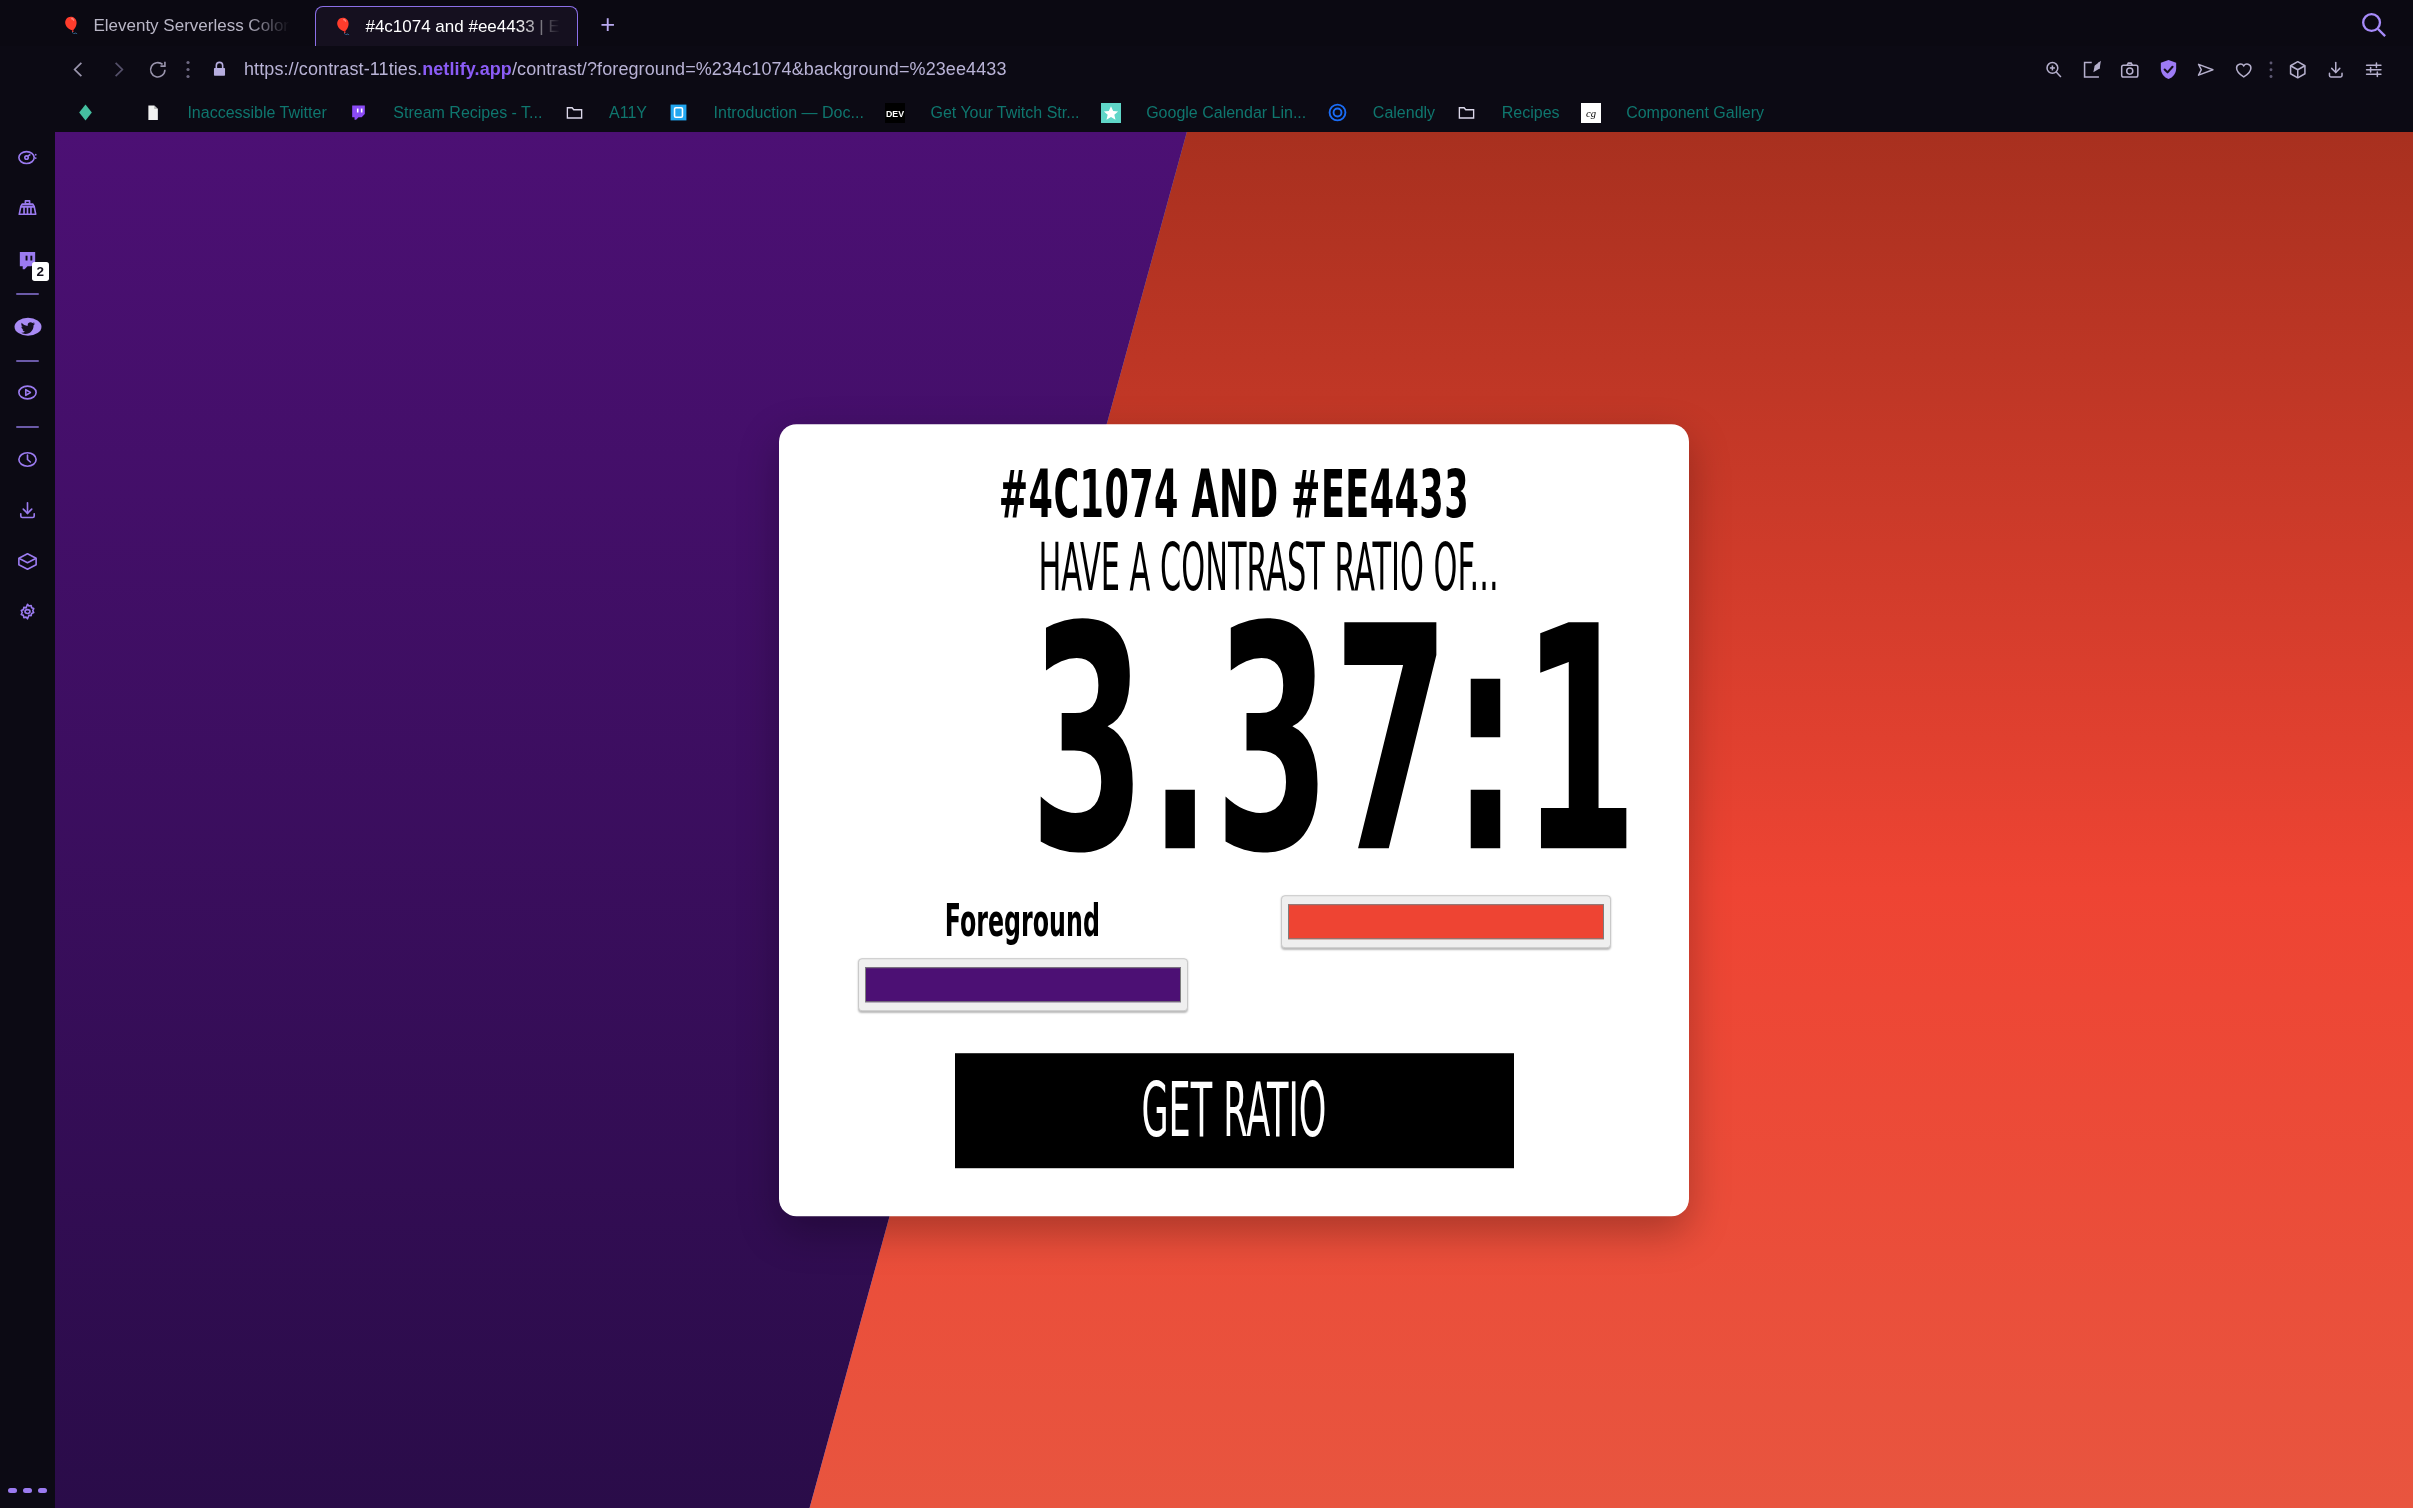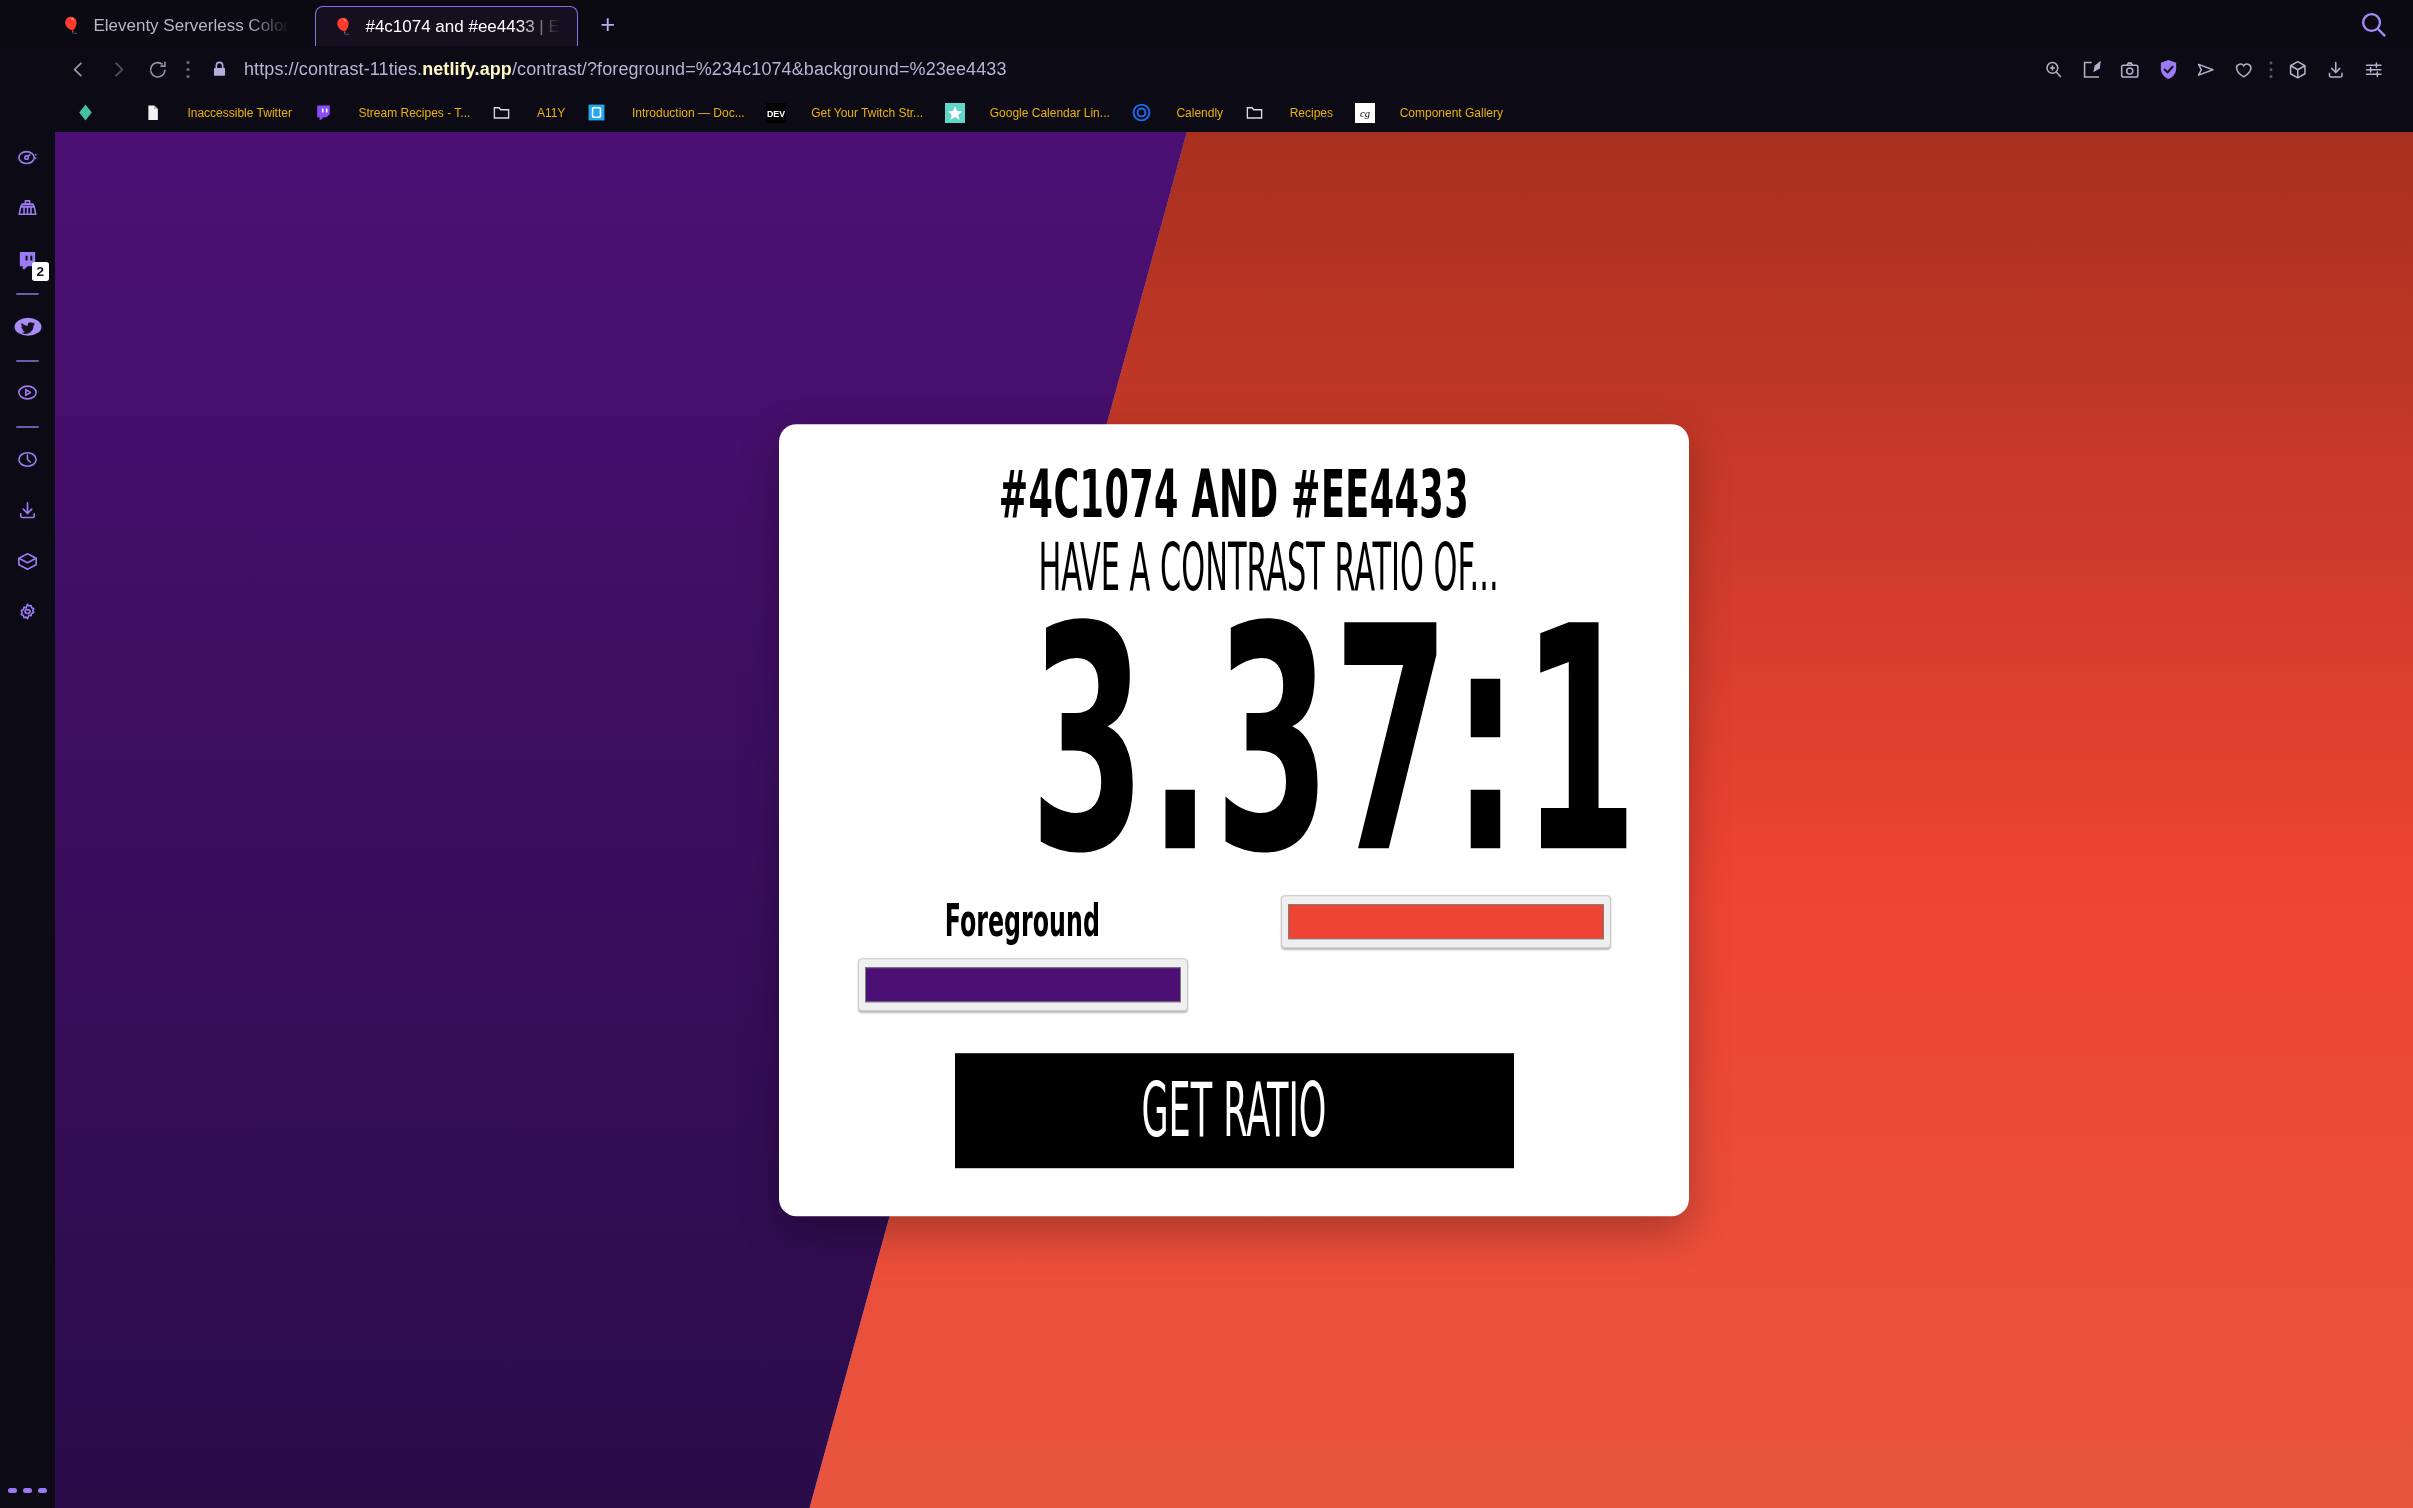--- a/index.html
+++ b/index.html
@@ -49,32 +49,32 @@
     display: flex; align-items: center; gap: 0; padding: 0 20px 0 58px;
   }
   .navbtn { width: 40px; height: 40px; display: flex; align-items: center; justify-content: center; color: #9a95ad; }
   .navbtn.fwd { color: #55506a; }
   .dots3 { width: 20px; display: flex; align-items: center; justify-content: center; color: #6e6982; }
   .lock { width: 42px; display: flex; align-items: center; justify-content: center; color: #b7aee0; }
   .urltext {
     font-size: 18px; color: #b9b3d6; white-space: nowrap;
     letter-spacing: 0.1px; padding-left: 4px;
   }
-  .urltext .strong { color: #fef9c3; font-weight: 700; }
+  .urltext .strong { color: #8b5cf6; font-weight: 700; }
   .toolbar-icons { margin-left: auto; display: flex; align-items: center; gap: 0; }
   .tbi { width: 38px; height: 38px; display: flex; align-items: center; justify-content: center; color: #b6b0cd; }
   .tbi.shield { color: #9d7bf5; }
   .tbi.mini { width: 16px; color: #5d5872; }
 
   .bookmarks {
     height: 39px; flex: 0 0 39px; background: #0c0a14;
     display: flex; align-items: center; padding-left: 65px; gap: 0;
   }
   .bm { display: flex; align-items: center; gap: 8px; padding: 0 10.8px; height: 31px; }
-  .bm .bmlabel { font-size: 12px; color: #eab308; white-space: nowrap; margin-left: 17px; }
+  .bm .bmlabel { font-size: 16px; color: #0f766e; white-space: nowrap; margin-left: 17px; }
   .bmico { width: 20px; height: 20px; display: flex; align-items: center; justify-content: center; flex: 0 0 20px; }
 
   
   .rail {
     position: absolute; left: 0; top: 120px; bottom: 0; width: 55px;
     background: #0c0a14; display: flex; flex-direction: column;
     align-items: center; padding-top: 13.5px; z-index: 5;
   }
   .railitem { width: 40px; height: 51px; display: flex; align-items: center; justify-content: center; color: #9b7bf0; position: relative; }
   .raildiv { width: 23px; height: 2px; background: #6b5aa8; margin: 6.7px 0; border-radius: 1.3px; }

